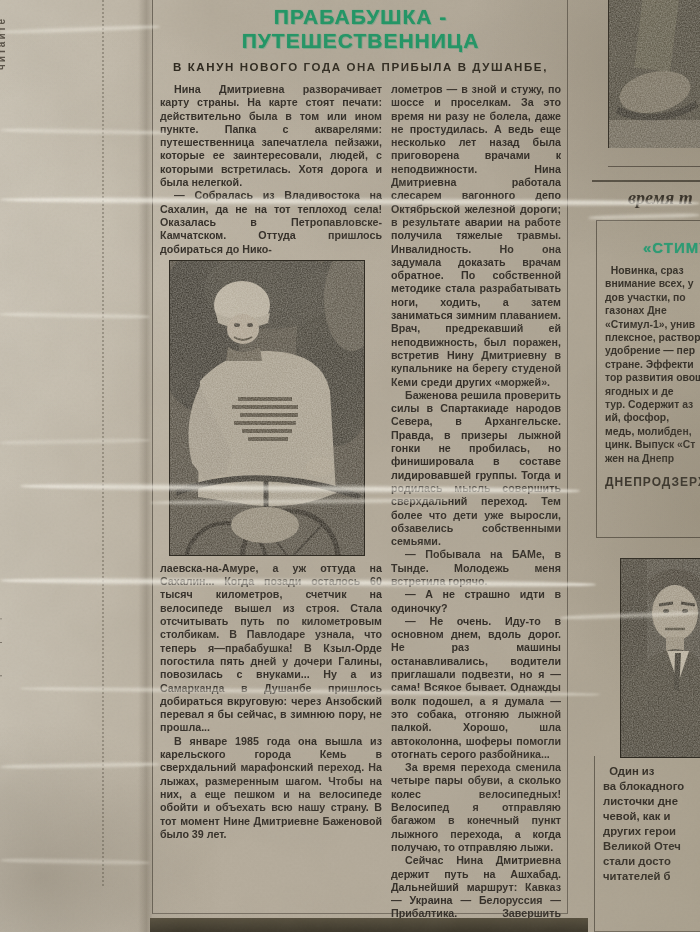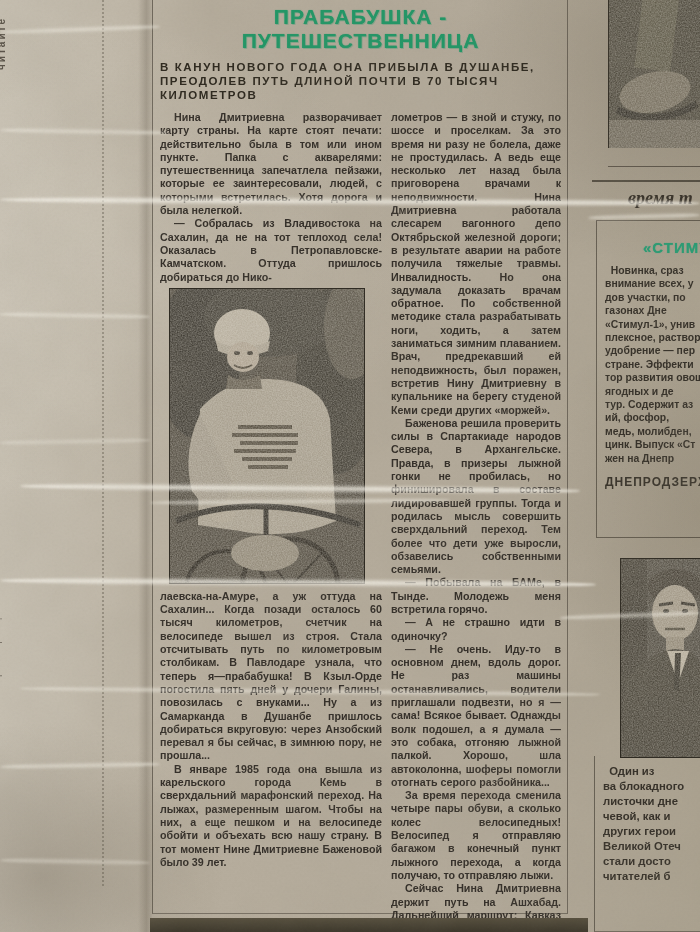--- a/index.html
+++ b/index.html
@@ -35,21 +35,21 @@
     border-bottom:1px solid rgba(48,42,33,.45);
     padding:3px 6px 0 7px;color:#332e25;
   }
   .headline{
     text-align:center;font-size:21px;font-weight:bold;letter-spacing:1px;
     color:#1f9766;margin-top:2px;
     text-shadow:0 0 1px rgba(31,151,102,.8), 1px 1px 0 rgba(31,151,102,.25);
     filter:blur(.2px);
   }
   .subhead{
-    font-size:11.5px;font-weight:bold;letter-spacing:1.6px;
+    text-align:center;font-size:11.5px;font-weight:bold;letter-spacing:1.6px;
     line-height:14px;color:#2f2a20;margin-top:7px;
   }
   .cols{display:flex;gap:9px;margin-top:9px;}
   .col1{width:222px;flex:none;}
   .col2{flex:1;min-width:0;}
   .article p{
     margin:0;font-size:10.7px;font-weight:bold;line-height:13.3px;
     text-align:justify;text-indent:14px;color:#34302? ;
   }
   .article p{color:#35302a;}
@@ -107,21 +107,20 @@
 
   <div class="edge-text">читайте</div>
   <div class="edge-text2">на первой странице</div>
   <div class="fold-dotted"></div>
   <div class="fold-shadow"></div>
 
   <div class="article">
     <div class="headline">ПРАБАБУШКА - ПУТЕШЕСТВЕННИЦА</div>
     <div class="subhead">
       <div>В КАНУН НОВОГО ГОДА ОНА ПРИБЫЛА В ДУШАНБЕ,</div>
-      <div>ПРЕОДОЛЕВ ПУТЬ ДЛИНОЙ ПОЧТИ В 70 ТЫСЯЧ КИЛОМЕТРОВ</div>
     </div>
     <div class="cols">
       <div class="col1">
         <p>Нина Дмитриевна разворачивает карту страны. На карте стоят печати: действительно была в том или ином пункте. Папка с акварелями: путешественница запечатлела пейзажи, которые ее заинтересовали, людей, с которыми встретилась. Хотя дорога и была нелегкой.</p>
         <p>— Собралась из Владивостока на Сахалин, да не на тот теплоход села! Оказалась в Петропавловске-Камчатском. Оттуда пришлось добираться до Нико-</p>
 
         <div class="photo-frame">
           <svg width="194" height="294" viewBox="0 0 194 294">
             <defs>
               <filter id="g1" x="0" y="0" width="100%" height="100%">

